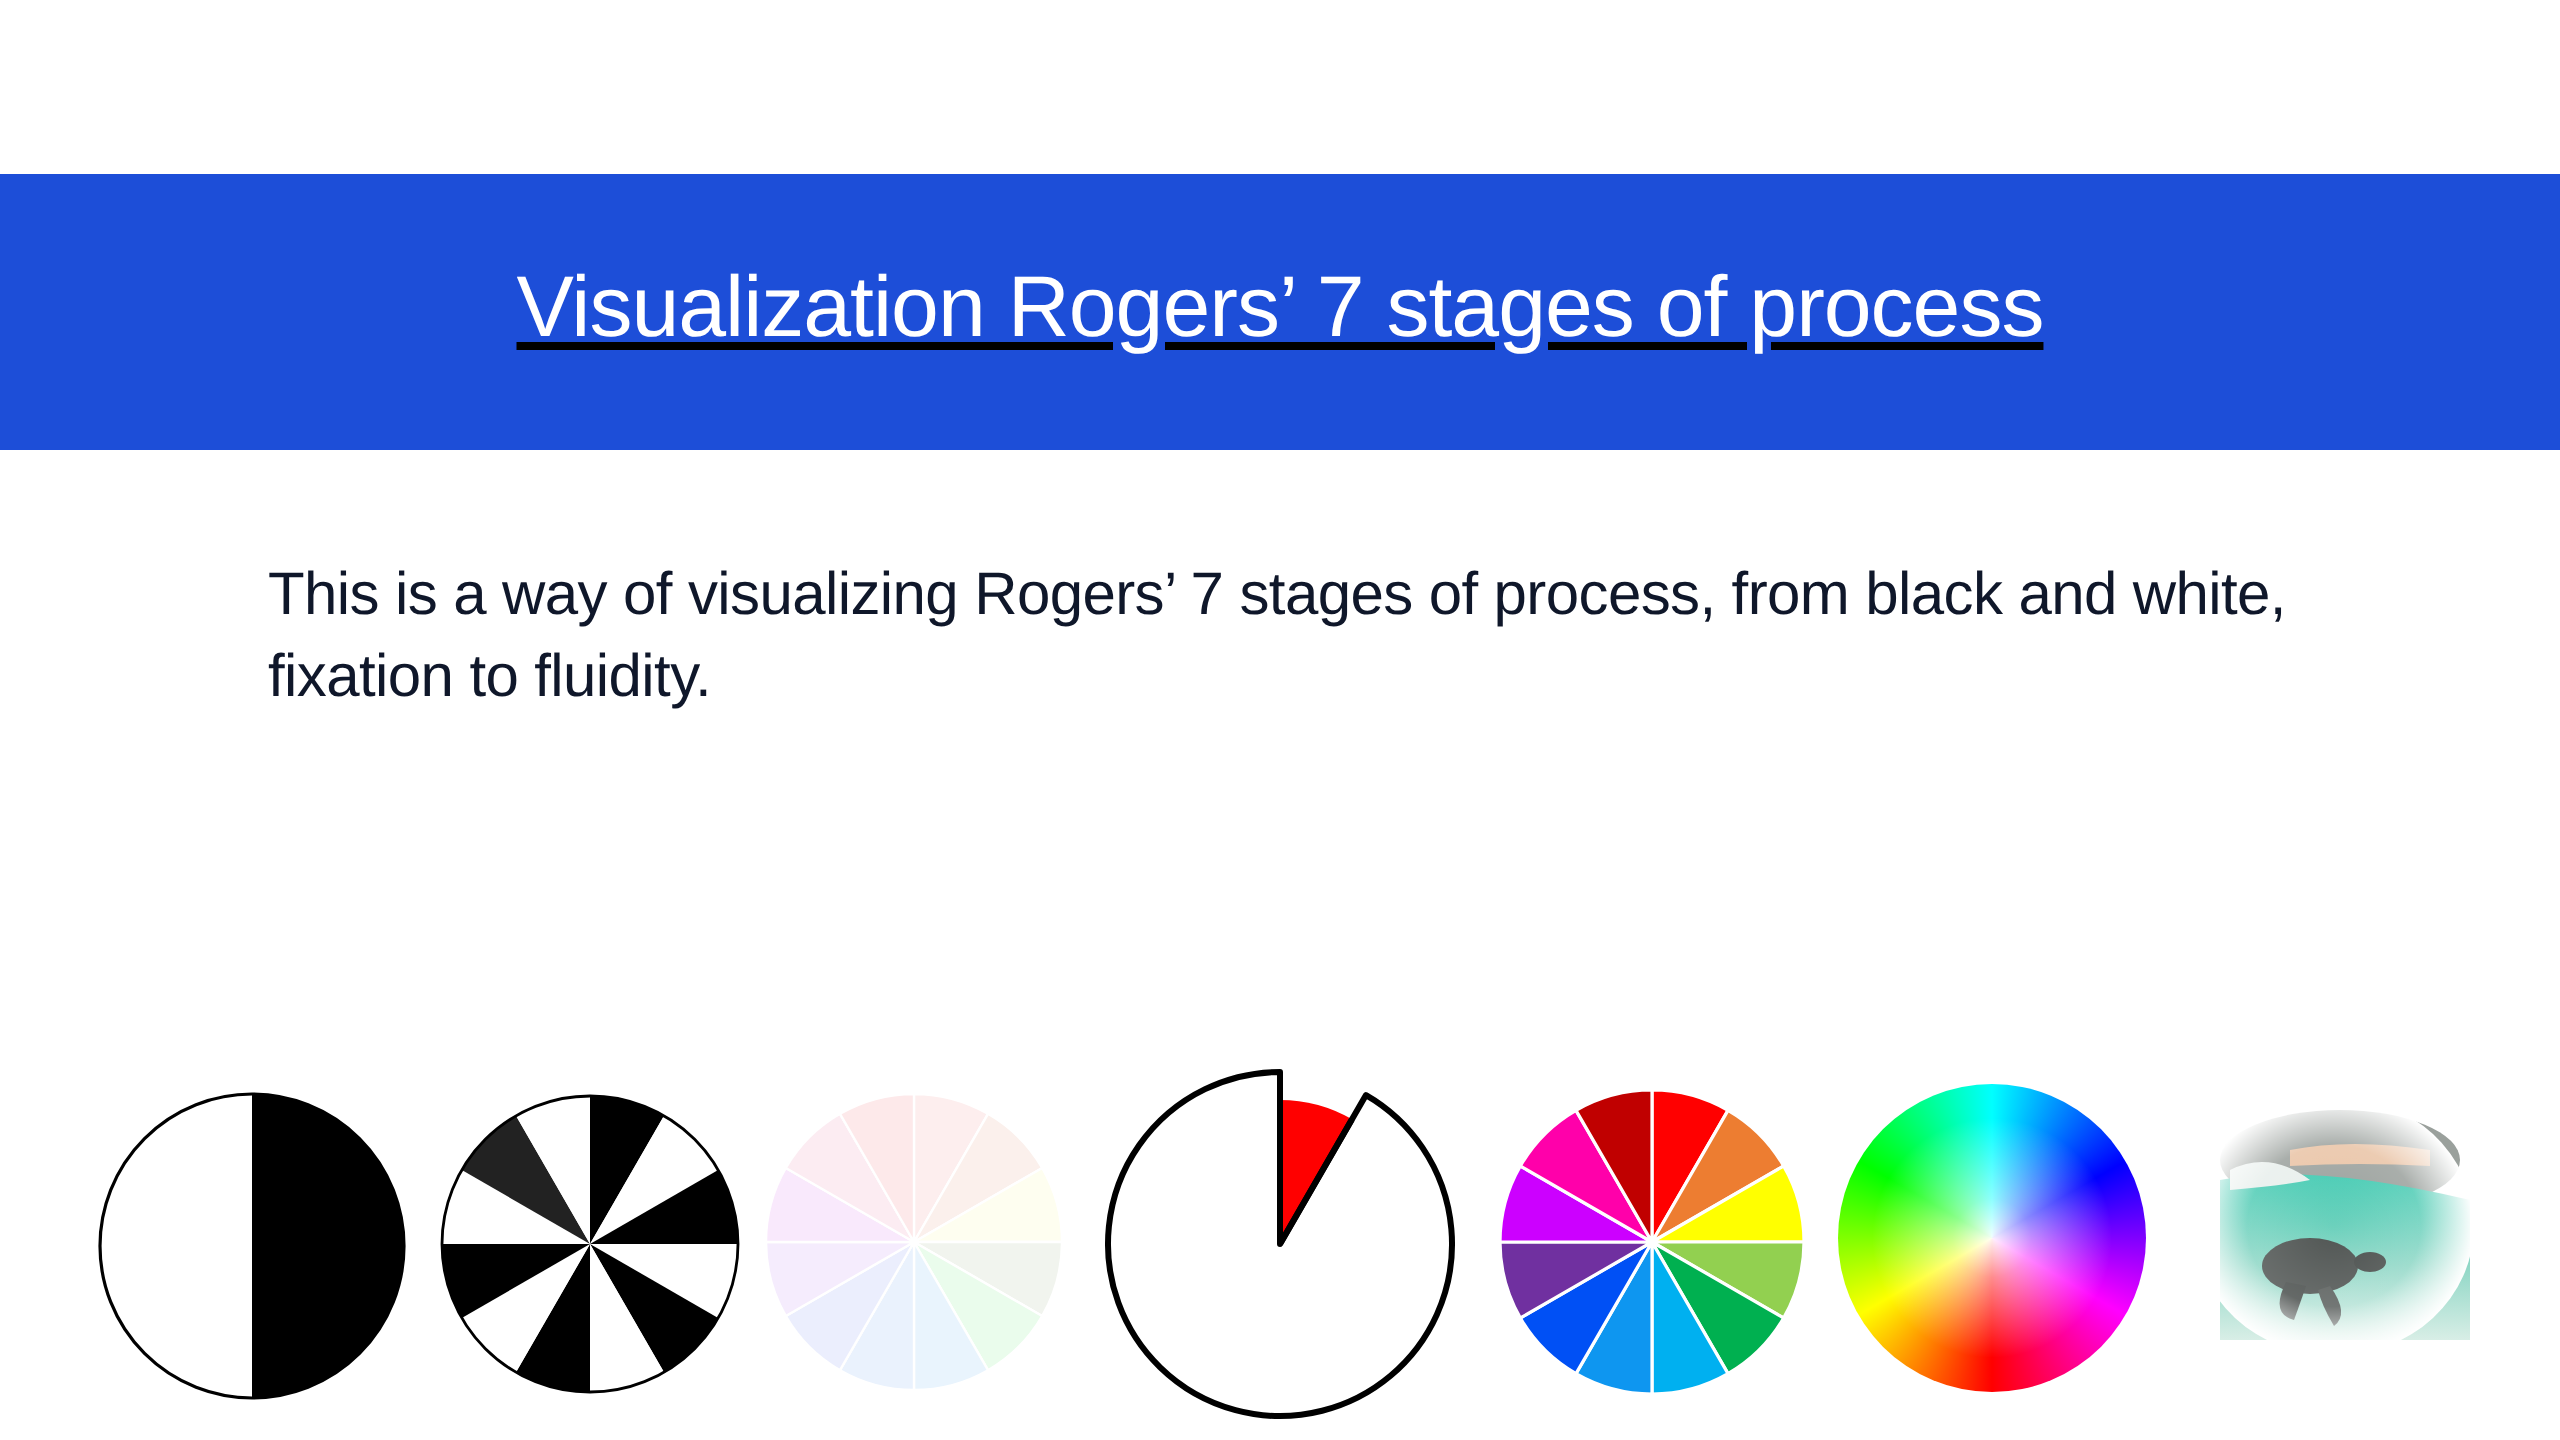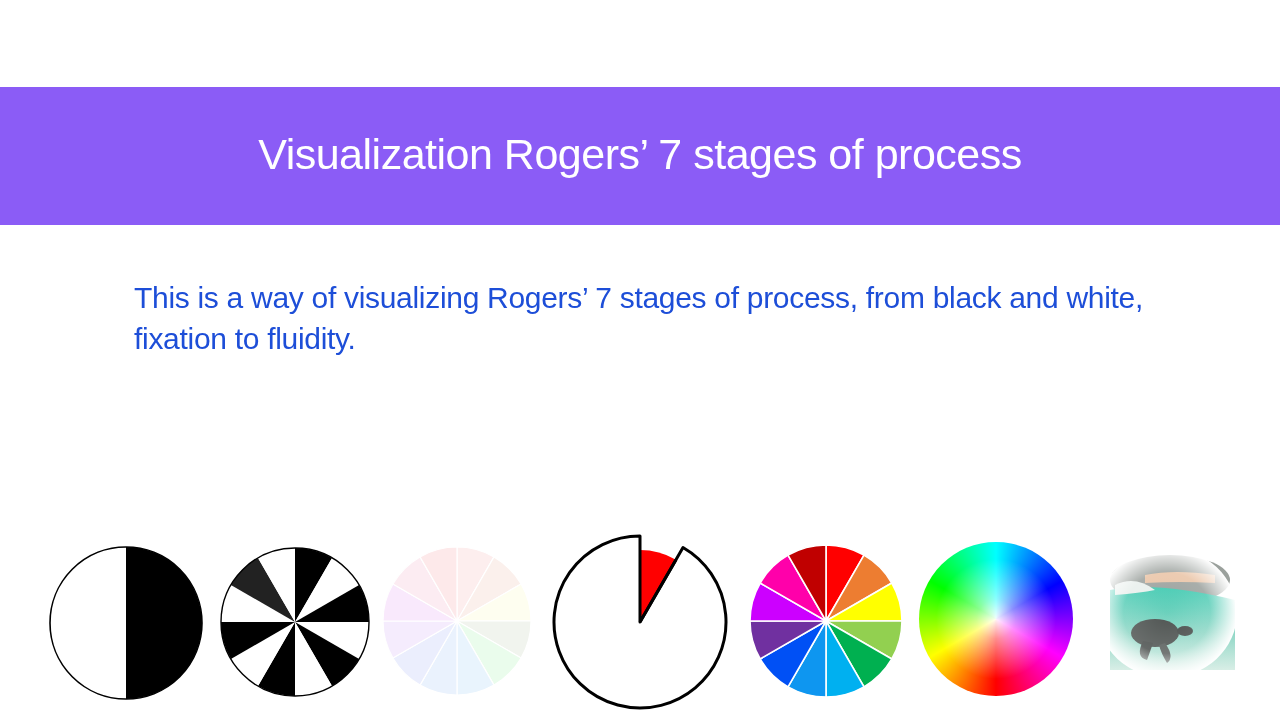--- a/index.html
+++ b/index.html
@@ -1,19 +1,19 @@
 <!DOCTYPE html>
 <html><head>
   <meta charset="utf-8">
   <style>
     html, body { margin:0; padding:0; }
     body { width:1280px; height:720px; background:#ffffff; position:relative; overflow:hidden; font-family:"Liberation Sans", "DejaVu Sans", sans-serif; }
-    .title-band { position:absolute; left:0; top:87px; width:1280px; height:138px; background:#8b5cf6; display:flex; align-items:center; justify-content:center; }
+    .title-band { position:absolute; left:0; top:87px; width:1280px; height:138px; background:#1d4ed8; display:flex; align-items:center; justify-content:center;text-decoration:underline; }
     .title-text { color:#ffffff; font-family:"Liberation Sans", sans-serif; font-size:43px; letter-spacing:-0.5px; margin-top:-4px; }
-    .body-text { position:absolute; left:134px; top:277px; width:1010px; color:#1d4ed8; font-family:"Liberation Sans", sans-serif; font-size:30px; line-height:41px; letter-spacing:-0.3px; }
+    .body-text { position:absolute; left:134px; top:277px; width:1010px; color:#0f172a; font-family:"Liberation Sans", sans-serif; font-size:30px; line-height:41px; letter-spacing:-0.3px; }
     .stage { position:absolute; }
     svg { display:block; }
   </style>
 </head>
 <body>
 
 <div class="title-band">
   <div class="title-text">Visualization Rogers’ 7 stages of process</div>
 </div>
 

